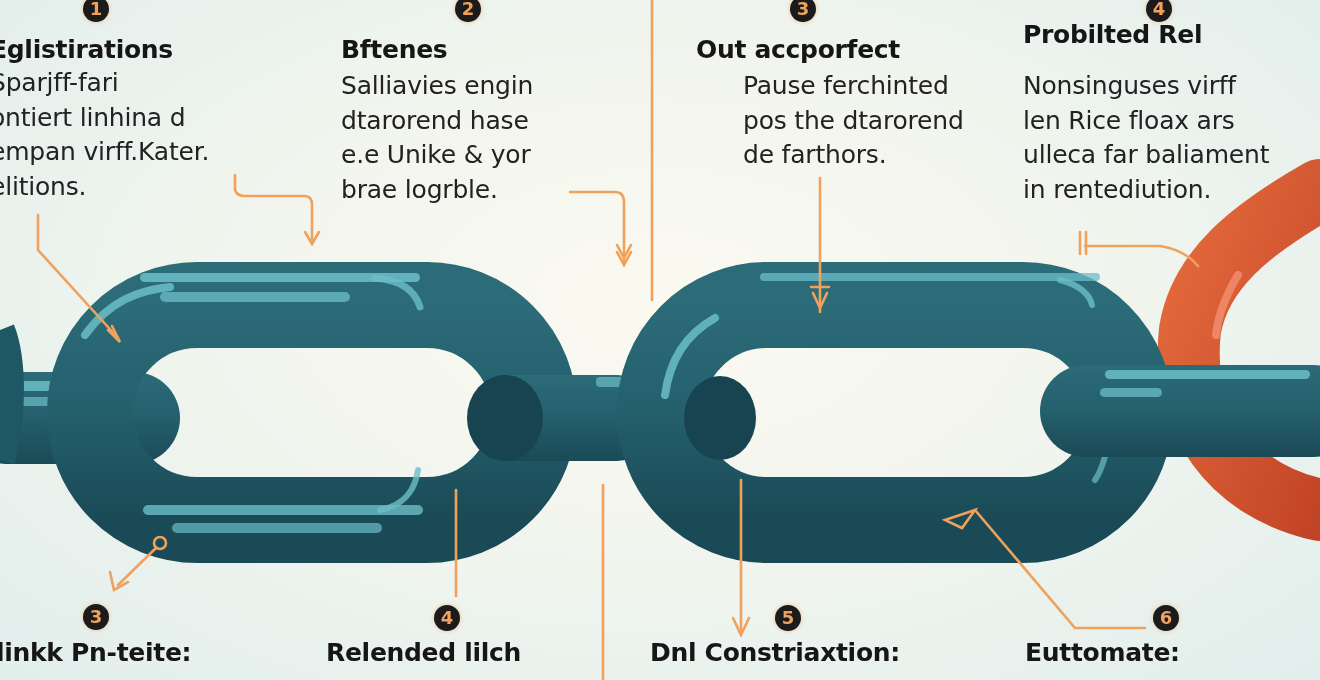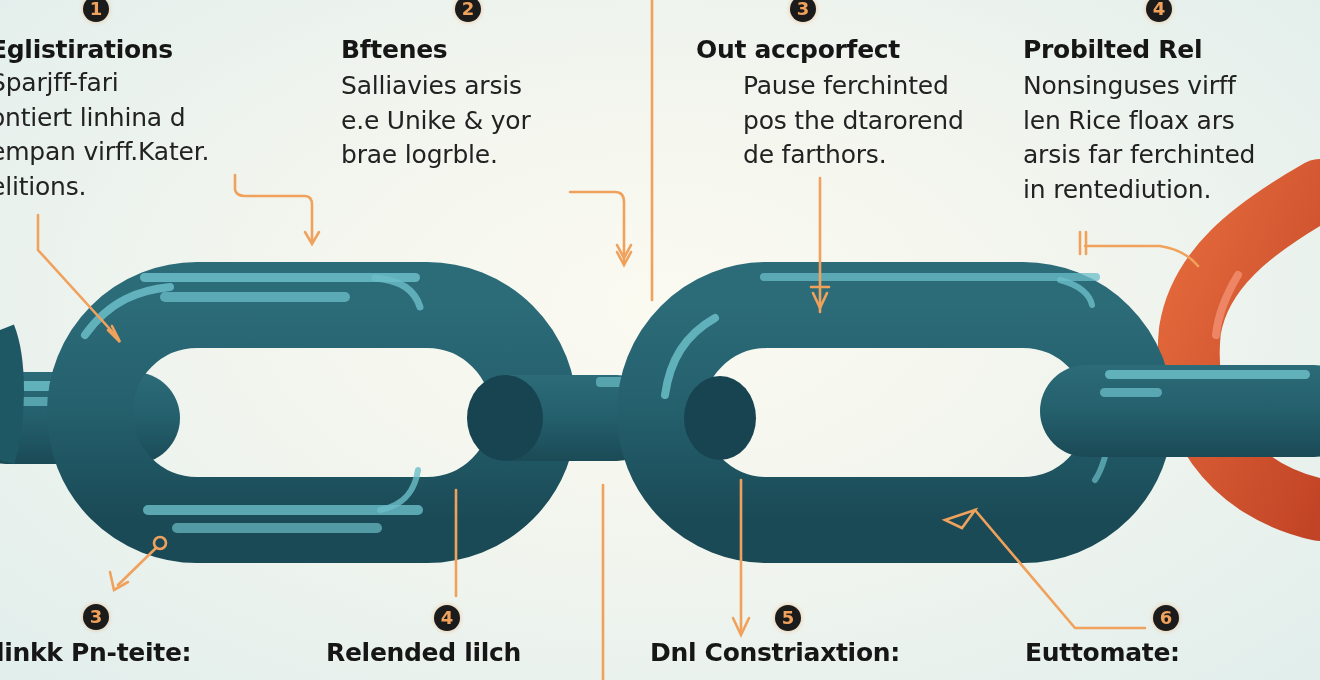--- a/index.html
+++ b/index.html
@@ -132,43 +132,44 @@
     <div>ontiert linhina d</div>
     <div>empan virff.Kater.</div>
     <div>elitions.</div>
   </div>
 </div>
 
 <div class="callout">
   <div class="badge" style="left:455px;top:-4px;">2</div>
   <div class="title" style="left:341px;top:35px;">Bftenes</div>
   <div class="body" style="left:341px;top:69px;">
-    <div>Salliavies arsis</div>
+    <div>Salliavies engin</div>
+    <div>dtarorend hase</div>
     <div>e.e Unike &amp; yor</div>
     <div>brae logrble.</div>
   </div>
 </div>
 
 <div class="callout">
   <div class="badge" style="left:790px;top:-4px;">3</div>
   <div class="title" style="left:696px;top:35px;">Out accporfect</div>
   <div class="body" style="left:696px;top:69px;margin-left:47px;">
     <div>Pause ferchinted</div>
     <div>pos the dtarorend</div>
     <div>de farthors.</div>
   </div>
 </div>
 
 <div class="callout">
   <div class="badge" style="left:1146px;top:-4px;">4</div>
-  <div class="title" style="left:1023px;top:35px;">Probilted Rel</div>
+  <div class="title" style="left:1023px;top:20px;">Probilted Rel</div>
   <div class="body" style="left:1023px;top:69px;">
     <div>Nonsinguses virff</div>
     <div>len Rice floax ars</div>
-    <div>arsis far ferchinted</div>
+    <div>ulleca far baliament</div>
     <div>in rentediution.</div>
   </div>
 </div>
 
 <div class="callout">
   <div class="badge" style="left:83px;top:604px;">3</div>
   <div class="title" style="left:-4px;top:638px;">linkk Pn-teite:</div>
 </div>
 
 <div class="callout">

